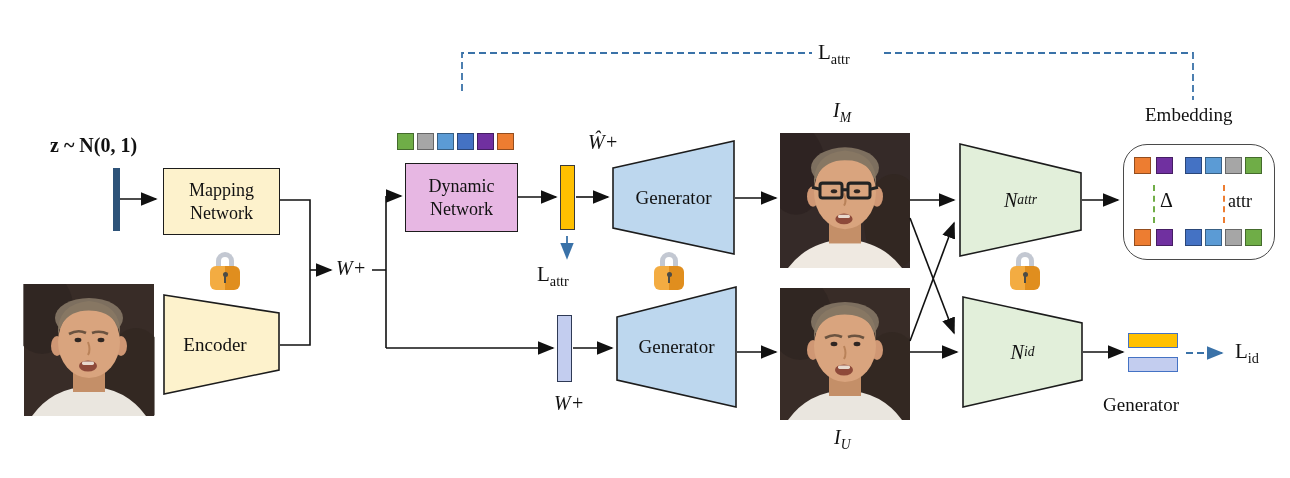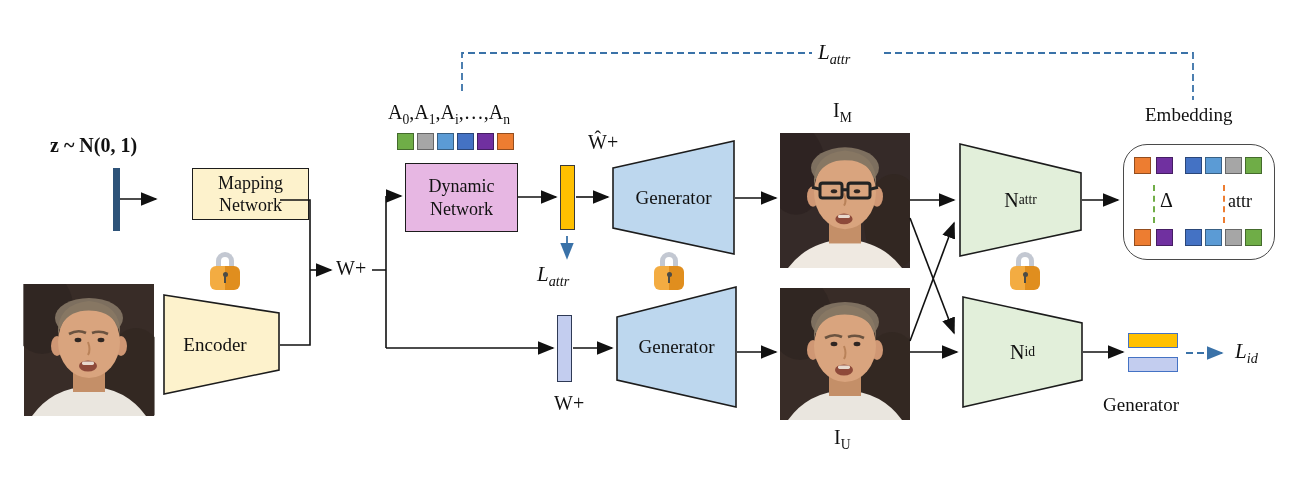--- a/index.html
+++ b/index.html
@@ -17,35 +17,35 @@
   .cream { background:#FDF2CC; }
   .pink  { background:#E7B7E3; }
 
   
   .trap { position:absolute; z-index:10; }
   .trap svg { position:absolute; left:0; top:0; }
   .trap .tlabel {
     position:absolute; left:0; top:0; width:100%; height:100%;
     display:flex; align-items:center; justify-content:center; font-size:19px;
   }
-  .mathlbl { }
+  .mathlbl { font-style:italic; }
   sub { font-size:68%; line-height:0; }
 
   
   .vbar { position:absolute; z-index:10; box-sizing:border-box; }
   .zbar { left:113px; top:168px; width:7px; height:63px; background:#2E5379; }
   .goldbar { left:560px; top:165px; width:15px; height:65px; background:#FFC000; border:1.4px solid #3a3a3a; }
   .lavbar { left:557px; top:315px; width:15px; height:67px; background:#C3CDEF; border:1.4px solid #2f3a55; }
 
   
   .lbl { position:absolute; z-index:12; white-space:nowrap; }
   .serif20 { font-size:20px; }
   .serif19 { font-size:19px; }
   .bolditalic { font-weight:bold; }
-  .loss { font-size:21px; font-style:italic; }
+  .loss { font-size:21px; }
 
   
   .sq { display:inline-block; box-sizing:border-box; border:1px solid rgba(0,0,0,0.38); }
   .attr-squares { position:absolute; left:397px; top:133px; display:flex; gap:3px; z-index:12; }
   .attr-squares .sq { width:17px; height:17px; }
 
   
   .contrastor {
     position:absolute; left:1123px; top:144px; width:152px; height:116px;
     border:1.7px solid #4a4a4a; border-radius:24px; background:#fff; z-index:10; box-sizing:border-box;
@@ -118,21 +118,21 @@
       <path d="M462,91 V53 H812"></path>
       <path d="M884,53 H1193 V100"></path>
       <path d="M567,236 V258" marker-end="url(#ahb)"></path>
       <path d="M1186,353 H1222" marker-end="url(#ahb)"></path>
     </g>
   </svg>
 
   <div class="lbl serif20 bolditalic" style="left:50px; top:134px;">z ~ N(0, 1)</div>
   <div class="vbar zbar"></div>
 
-  <div class="modbox cream" style="left:163px; top:168px; width:117px; height:52px; padding:0 16px;margin-left:29px;">
+  <div class="modbox cream" style="left:163px; top:168px; width:117px; height:67px; padding:0 16px;">
     <span>Mapping Network</span>
   </div>
 
   <div class="lock" style="left:210px; top:252px;">
     <div class="shackle"></div>
     <div class="body"></div>
     <div class="keyhole"></div>
       <div class="keystem"></div>
   </div>
 
@@ -160,21 +160,20 @@
       <ellipse cx="54" cy="56" rx="3.4" ry="2.2" fill="#2f2622"></ellipse>
       <ellipse cx="77" cy="56" rx="3.4" ry="2.2" fill="#2f2622"></ellipse>
       <path d="M64,58 q3,8 0,13" stroke="#b98259" stroke-width="2" fill="none"></path>
       <ellipse cx="64" cy="82" rx="9" ry="5.5" fill="#8e4a3a"></ellipse>
       <rect x="58" y="77.5" width="12" height="3.4" rx="1.6" fill="#e8d9cd"></rect>
     </svg>
   </div>
 
   <div class="lbl serif20 mathlbl" style="left:336px; top:257px;">W+</div>
 
-  <div class="lbl serif20" style="left:388px; top:101px;"><span>A</span><sub>0</sub><span>,A</span><sub>1</sub><span>,A</span><sub>i</sub><span>,…,A</span><sub>n</sub></div>
   <div class="attr-squares">
       <span class="sq" style="background: rgb(111, 173, 71);"></span>
       <span class="sq" style="background: rgb(166, 166, 166);"></span>
       <span class="sq" style="background: rgb(91, 155, 213);"></span>
       <span class="sq" style="background: rgb(68, 114, 196);"></span>
       <span class="sq" style="background: rgb(112, 48, 160);"></span>
       <span class="sq" style="background: rgb(237, 125, 49);"></span>
     </div>
 
   <div class="modbox pink" style="left:405px; top:163px; width:113px; height:69px; padding:16px 12px;">

